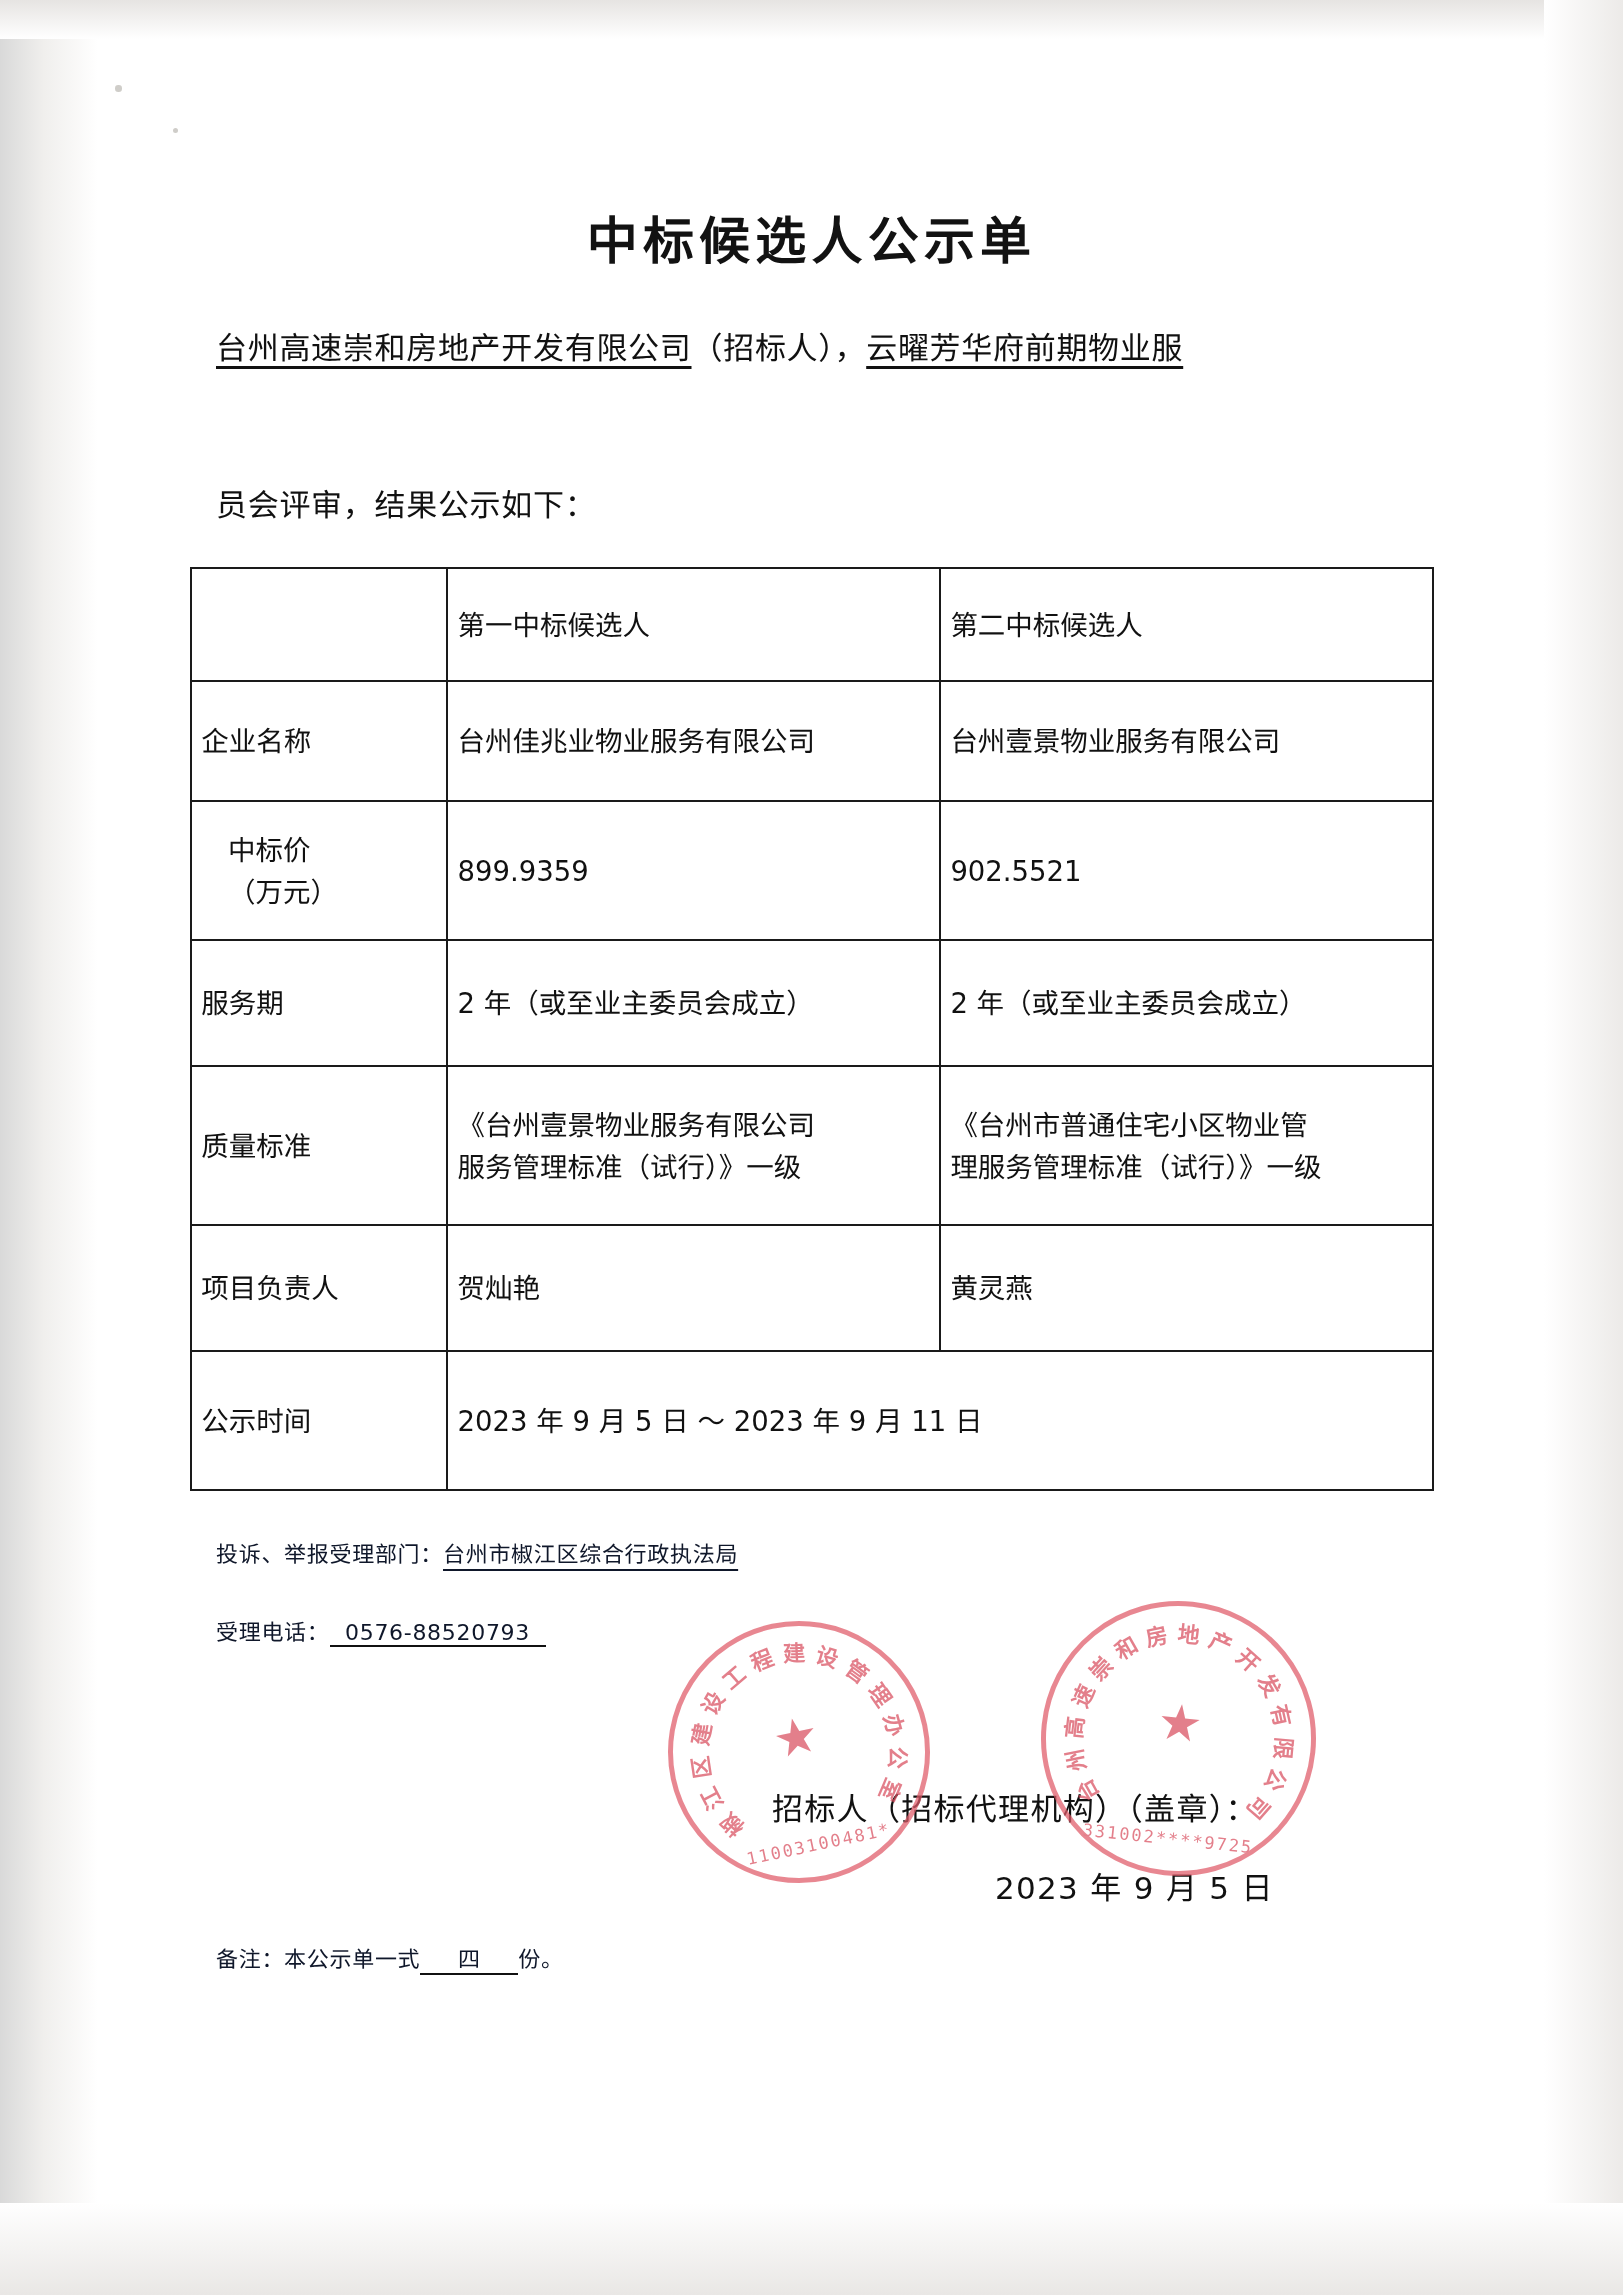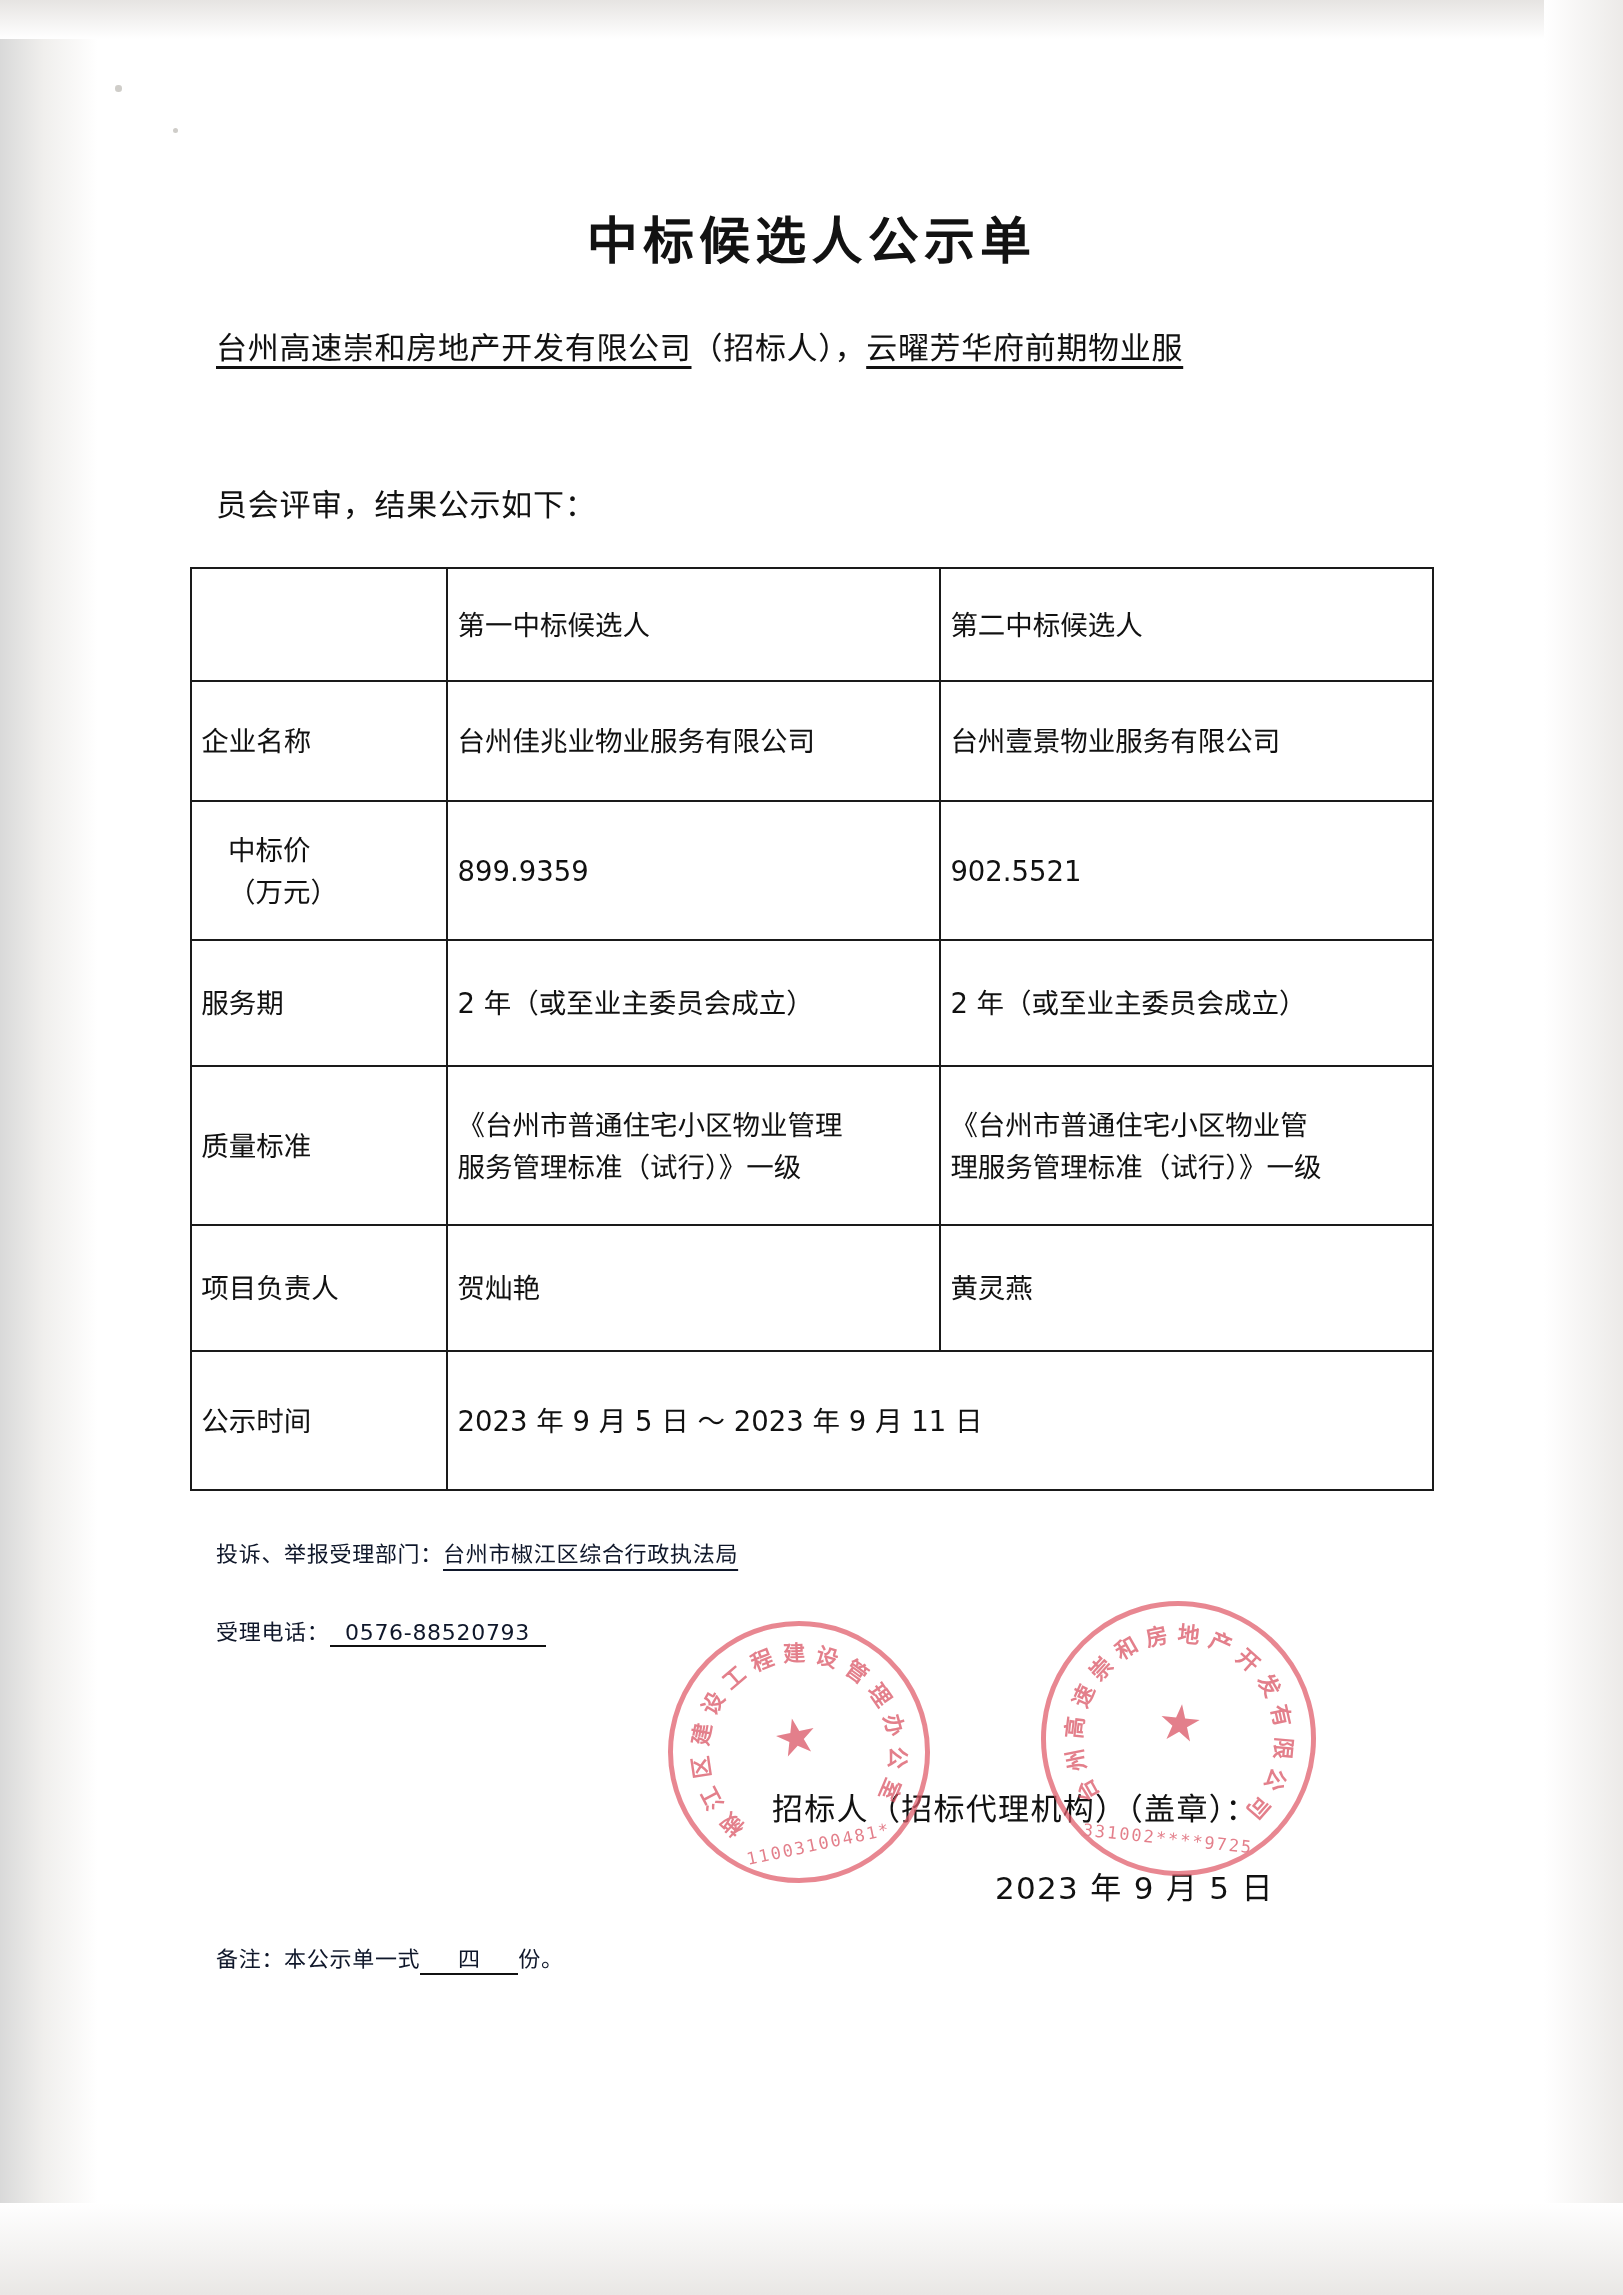--- a/index.html
+++ b/index.html
@@ -224,21 +224,21 @@
 
       <tr>
         <td class="label-col" style="height:111px;">服务期</td>
         <td>2 年（或至业主委员会成立）</td>
         <td>2 年（或至业主委员会成立）</td>
       </tr>
 
       <tr>
         <td class="label-col" style="height:144px;">质量标准</td>
         <td>
-          <span class="cell-sub">《台州市普通住宅小区物业管理</span>
+          <span class="cell-sub">《台州壹景物业服务有限公司</span>
           <span class="cell-sub">服务管理标准（试行）》一级</span>
         </td>
         <td>
           <span class="cell-sub">《台州市普通住宅小区物业管</span>
           <span class="cell-sub">理服务管理标准（试行）》一级</span>
         </td>
       </tr>
 
       <tr>
         <td class="label-col" style="height:111px;">项目负责人</td>

